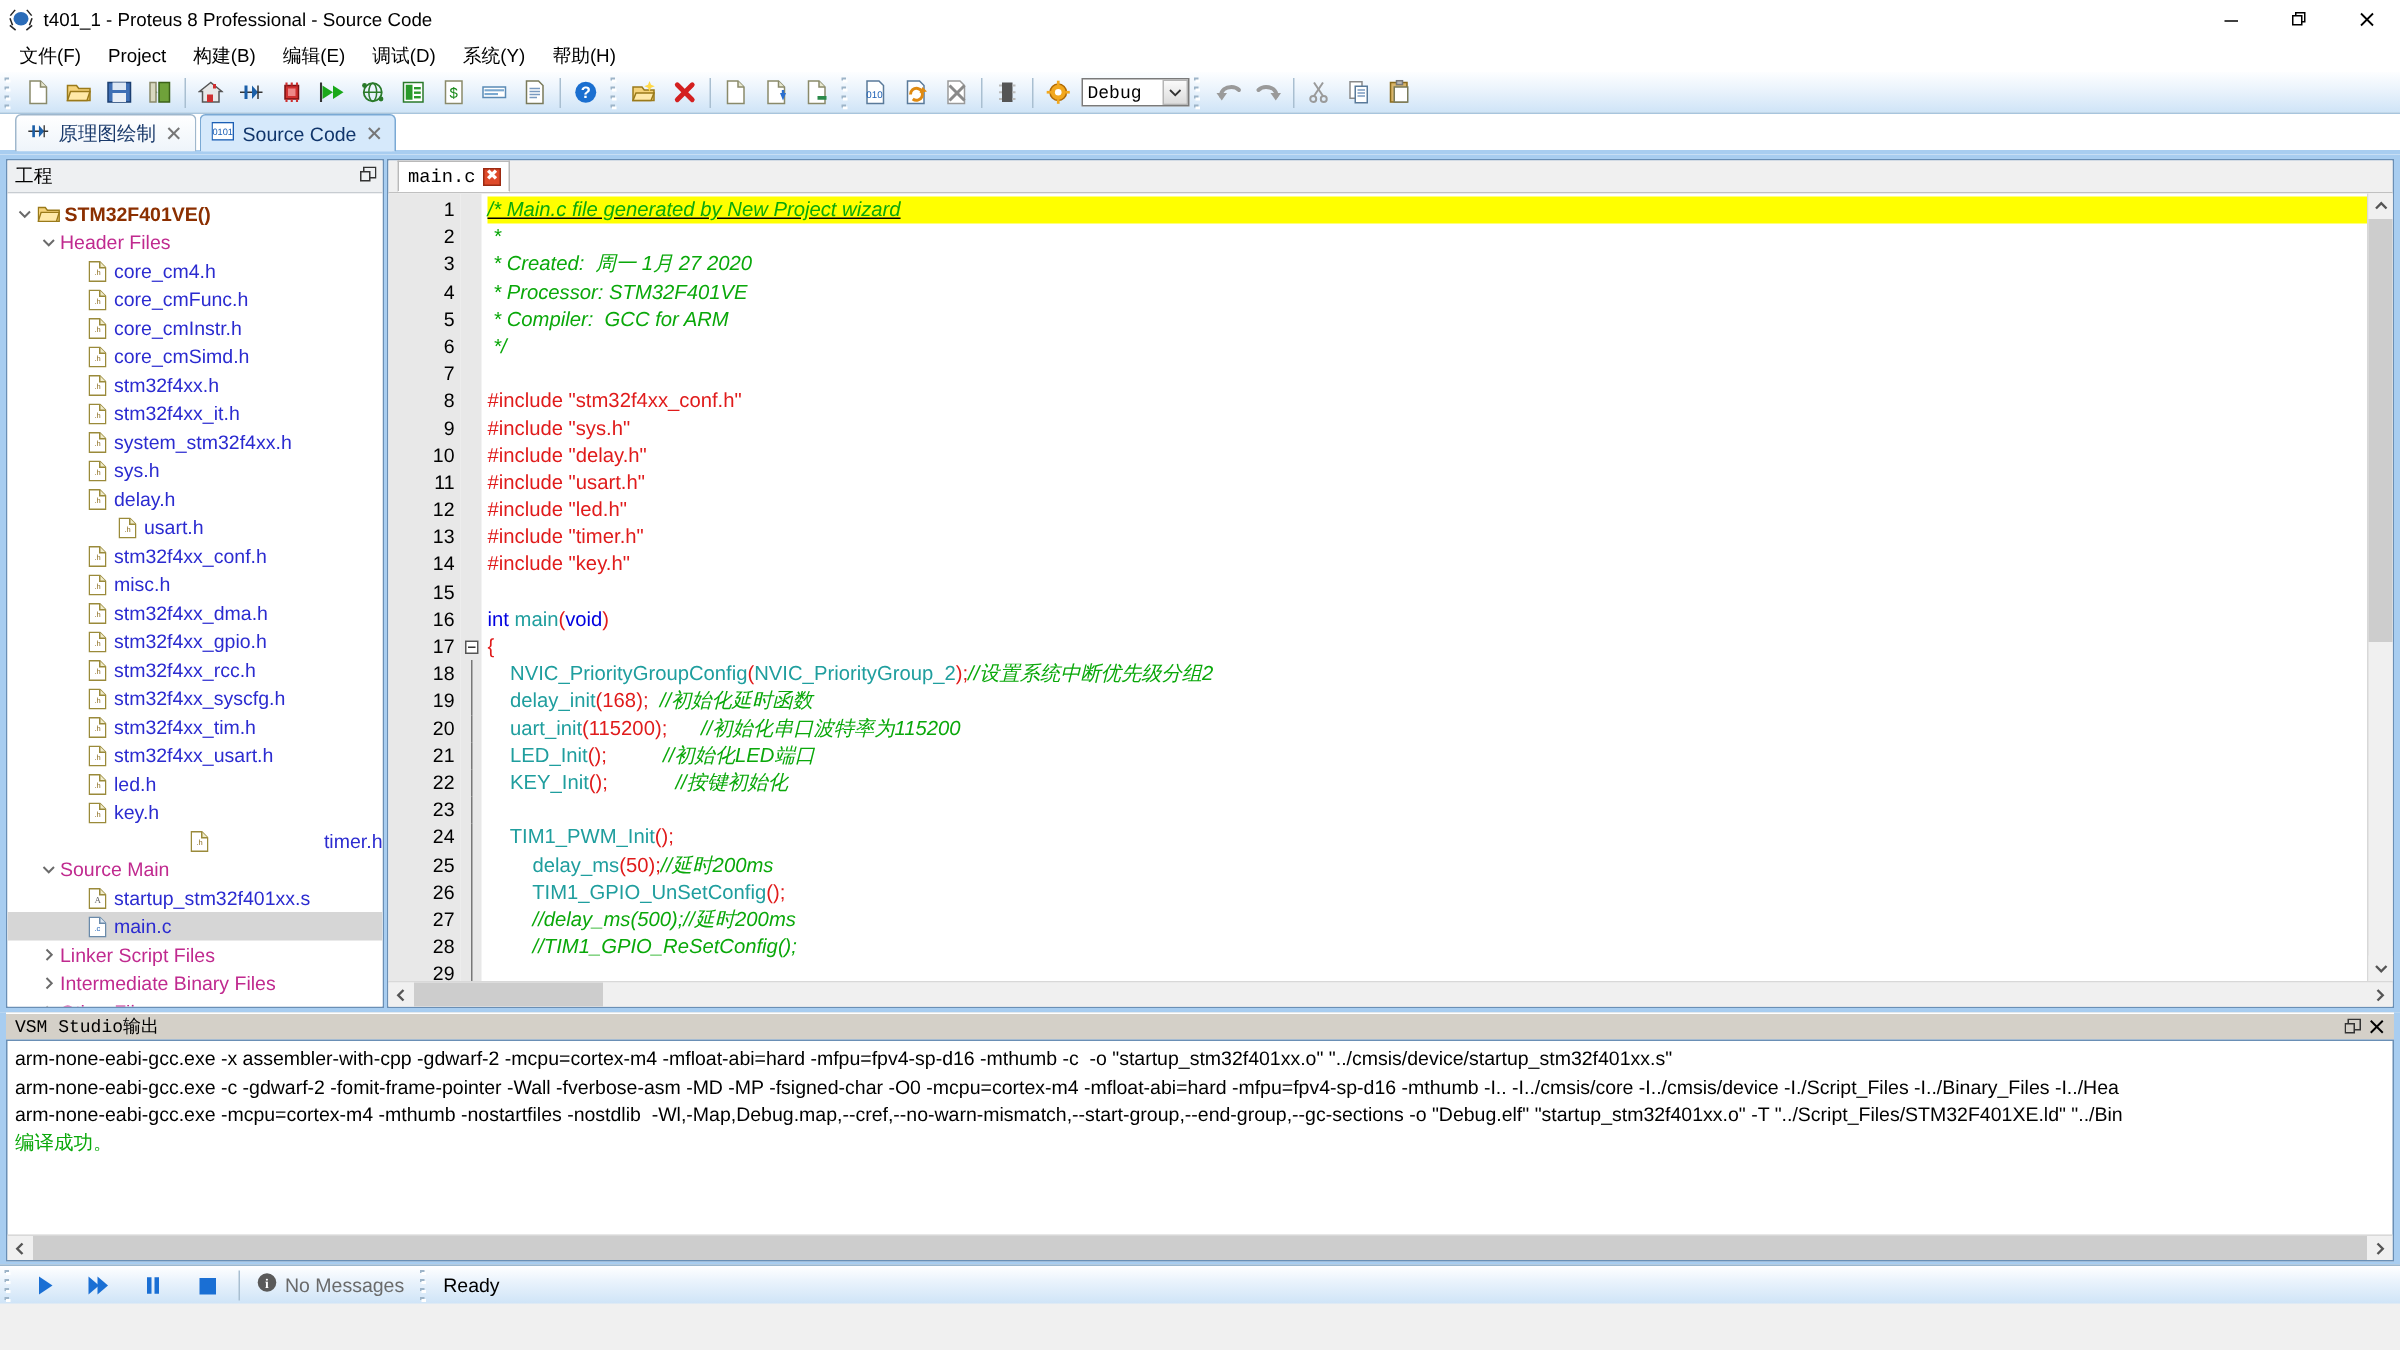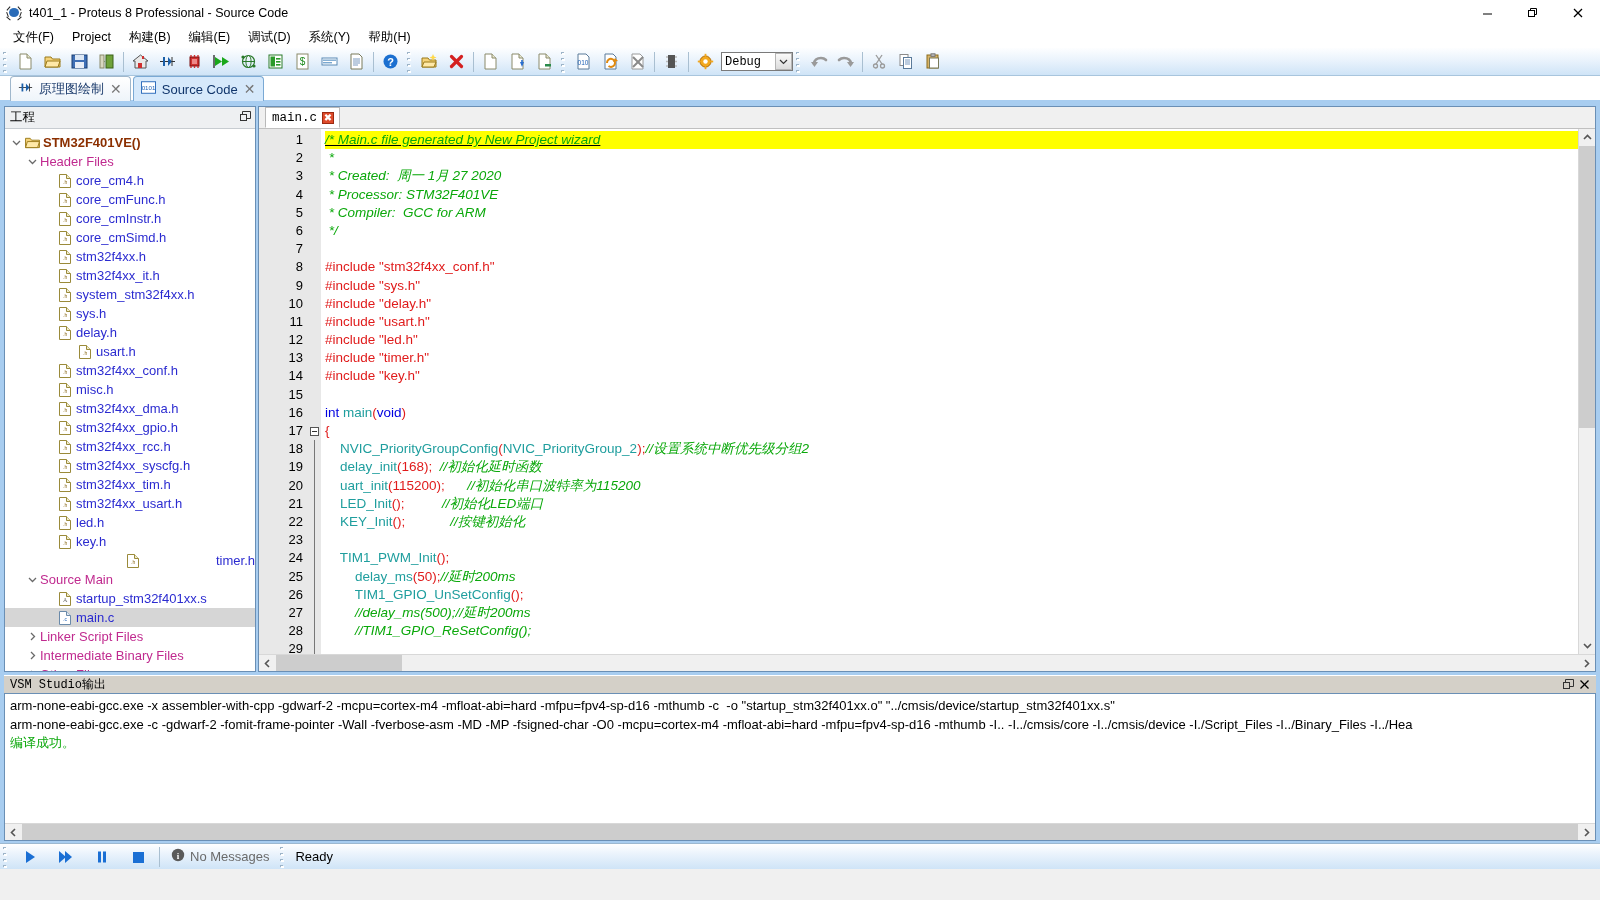--- a/index.html
+++ b/index.html
@@ -1249,20 +1249,21 @@
       <svg width="11" height="11" viewBox="0 0 11 11">
           <line x1="1.5" y1="1.5" x2="9.5" y2="9.5" stroke="#000" stroke-width="1.3"></line>
           <line x1="9.5" y1="1.5" x2="1.5" y2="9.5" stroke="#000" stroke-width="1.3"></line>
         </svg>
     </span>
   </div>
   <div id="output-body">
     <div id="output-lines">
         <div class="ol">arm-none-eabi-gcc.exe -x assembler-with-cpp -gdwarf-2 -mcpu=cortex-m4 -mfloat-abi=hard -mfpu=fpv4-sp-d16 -mthumb -c  -o "startup_stm32f401xx.o" "../cmsis/device/startup_stm32f401xx.s"</div>
         <div class="ol">arm-none-eabi-gcc.exe -c -gdwarf-2 -fomit-frame-pointer -Wall -fverbose-asm -MD -MP -fsigned-char -O0 -mcpu=cortex-m4 -mfloat-abi=hard -mfpu=fpv4-sp-d16 -mthumb -I.. -I../cmsis/core -I../cmsis/device -I./Script_Files -I../Binary_Files -I../Hea</div>
+        <div class="ol">arm-none-eabi-gcc.exe -mcpu=cortex-m4 -mthumb -nostartfiles -nostdlib  -Wl,-Map,Debug.map,--cref,--no-warn-mismatch,--start-group,--end-group,--gc-sections -o "Debug.elf" "startup_stm32f401xx.o" -T "../Script_Files/STM32F401XE.ld" "../Bin</div>
         <div class="ol ok">编译成功。</div>
       </div>
     <div id="output-hscroll">
       <div class="hsb-arrow">
         <svg width="7" height="9" viewBox="0 0 7 9">
             <polyline points="5,1 1.5,4.5 5,8" fill="none" stroke="#555" stroke-width="1.6"></polyline>
           </svg>
       </div>
       <div id="output-htrack">
         <div id="output-hthumb"></div>

